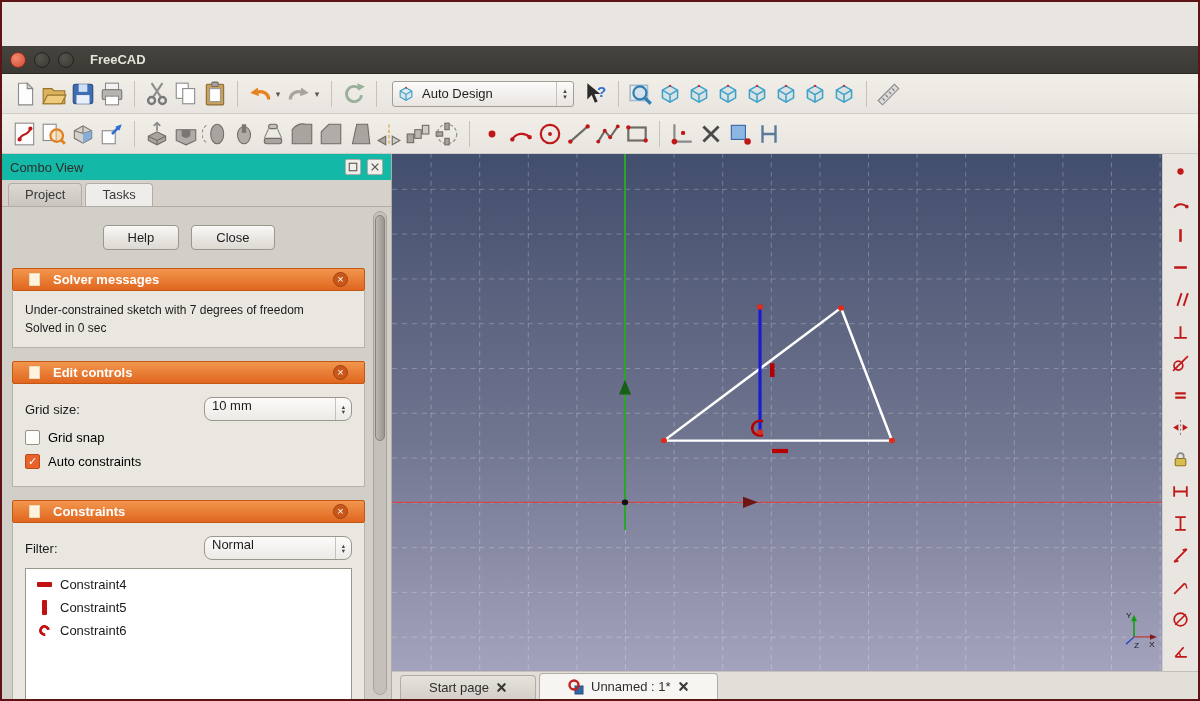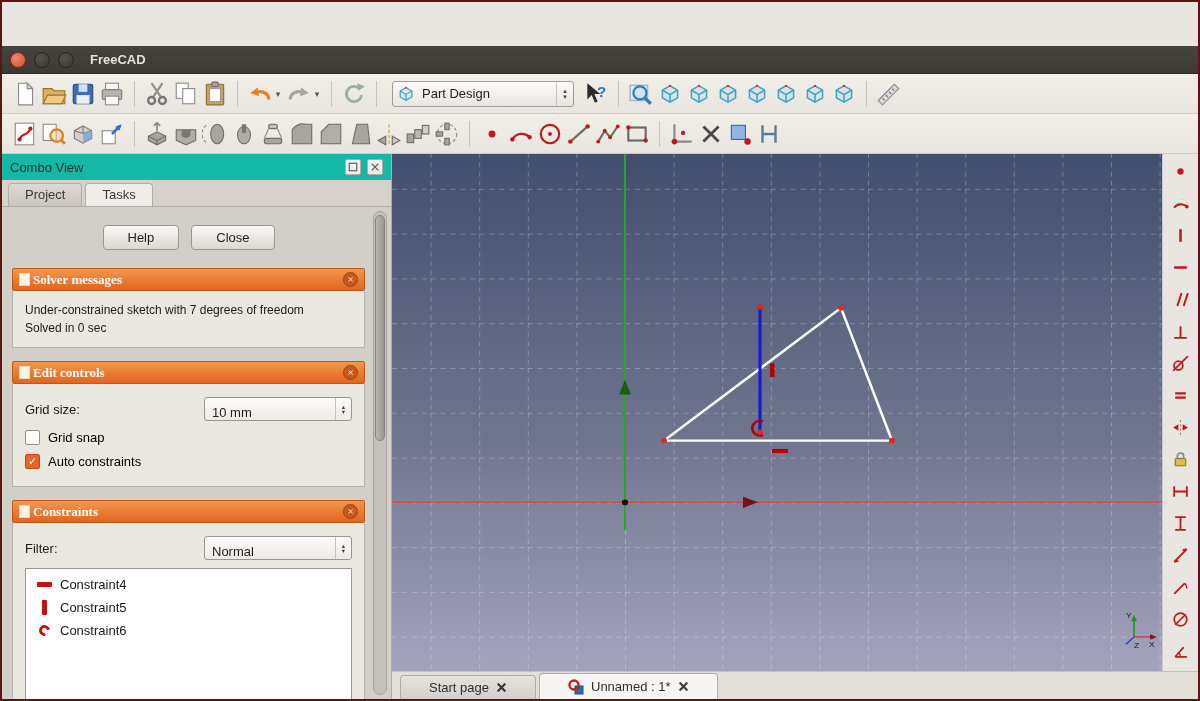--- a/index.html
+++ b/index.html
@@ -33,29 +33,29 @@
   .cv-head { height:26px; flex:0 0 26px; background:#14b8a6; display:flex; align-items:center; padding:0 8px; gap:6px; }
   .cv-title { flex:1; color:#2d2d2d; }
   .cv-btn { width:16px; height:16px; display:inline-flex; align-items:center; justify-content:center; background:#f2efeb; border:1px solid #b1ada6; border-radius:2px; }
   .cv-tabs { display:flex; gap:3px; padding:3px 6px 0; background:#d6d2cb; border-bottom:1px solid #b1ada6; }
   .cv-tab { padding:3px 16px 4px; color:#3a3a3a; background:linear-gradient(#dcd8d2,#cac6bf); border:1px solid #b1ada6; border-bottom:none; border-radius:4px 4px 0 0; }
   .cv-tab.active { background:#efedea; }
   .tasks { flex:1; position:relative; background:#d2cec8; padding:12px 26px 6px 10px; display:flex; flex-direction:column; overflow:hidden; }
   .btnrow { display:flex; justify-content:center; gap:12px; margin:6px 0 18px; }
   .gbtn { font-family:inherit; font-size:13px; color:#1e1e1e; padding:4px 24px; background:linear-gradient(#f9f8f6,#dcd8d2); border:1px solid #9b978f; border-radius:4px; }
   .section { margin-bottom:13px; }
-  .sec-head { height:23px; display:flex; align-items:center; gap:3px; padding:0 6px; background:linear-gradient(#f2964e,#e0661e); border:1px solid #c25814; border-radius:2px;font-family:Liberation Serif, serif; }
+  .sec-head { height:23px; display:flex; align-items:center; gap:13px; padding:0 16px; background:linear-gradient(#f2964e,#e0661e); border:1px solid #c25814; border-radius:2px; }
   .sec-doc-icon { width:11px; height:13px; background:#fdf3df; border:1px solid #e8d9b8; }
   .sec-title { flex:1; color:#ffffff; font-weight:bold; }
   .sec-close { width:15px; height:15px; border-radius:50%; background:#c9571a; border:1px solid #a14410; color:#fff; font-size:11px; line-height:13px; text-align:center; }
   .sec-body { background:#eae7e1; border:1px solid #b6b2ab; border-top:none; padding:8px 12px; }
   .solver-line { font-size:12px; color:#1a1a1a; margin:4px 0; }
   .frow { display:flex; align-items:center; margin:5px 0; }
   .frow .flabel { flex:1; color:#1a1a1a; }
-  .combo { width:148px; height:24px; display:flex; align-items:flex-end; background:linear-gradient(#fcfbfa,#eceae5); border:1px solid #9b978f; border-radius:3px; }
+  .combo { width:148px; height:24px; display:flex; align-items:flex-start; background:linear-gradient(#fcfbfa,#eceae5); border:1px solid #9b978f; border-radius:8px; }
   .combo-txt { flex:1; padding-left:7px; color:#1e1e1e; }
   .combo-spin { display:flex; flex-direction:column; align-items:center; justify-content:center; font-size:6.5px; line-height:5.5px; color:#444; border-left:1px solid #c6c2bb; width:16px; align-self:stretch; }
   .chkrow { display:flex; align-items:center; gap:8px; margin:9px 0; }
   .chk { width:15px; height:15px; background:#fdfdfc; border:1px solid #96928a; border-radius:2px; flex:0 0 auto; }
   .chk.checked { background:#e8622d; border-color:#bb4b17; color:#fff; font-size:11px; font-weight:bold; line-height:13px; text-align:center; }
   .listbox { background:#ffffff; border:1px solid #9b978f; margin-top:8px; height:146px; padding:4px 0; overflow:hidden; }
   .citem { display:flex; align-items:center; gap:7px; padding:4px 9px; color:#1a1a1a; }
   .cic { width:18px; display:flex; justify-content:center; align-items:center; }
   .cic-h { width:15px; height:5px; background:#c31111; border-radius:1px; }
   .cic-v { width:5px; height:15px; background:#c31111; border-radius:1px; }
@@ -165,21 +165,21 @@
           <path d="M15 2l7 3-6 4z" fill="#9ab09a"></path>
         </svg>
       </span>
       <span class="tb-sep"></span>
       <div class="wb-combo">
         <span class="wb-ic"><svg viewBox="0 0 24 24" width="100%" height="100%">
             <path d="M5 8.5L12 4.5 19 8.5 19 15.5 12 19.5 5 15.5Z" fill="rgba(130,200,230,.18)" stroke="#3fa0c8" stroke-width="1.4"></path>
             <path d="M5 8.5L12 12.5 19 8.5M12 12.5V19.5" stroke="#3fa0c8" stroke-width="1.4" fill="none"></path>
             <circle cx="12" cy="4.5" r="1.1" fill="#d03030"></circle>
           </svg></span>
-        <span class="wb-txt">Part Design</span>
+        <span class="wb-txt">Auto Design</span>
         <span class="wb-spin">
           <i>▴</i>
           <i>▾</i>
         </span>
       </div>
       <span class="tbi">
         <svg viewBox="0 0 24 24" width="100%" height="100%">
           <path d="M4 2v15l4-4 3 7 2.5-1-3-7H16z" fill="#2b2b2b"></path>
           <text x="13" y="15" font-size="14" font-weight="bold" fill="#2f6fd0">?</text>
         </svg>

